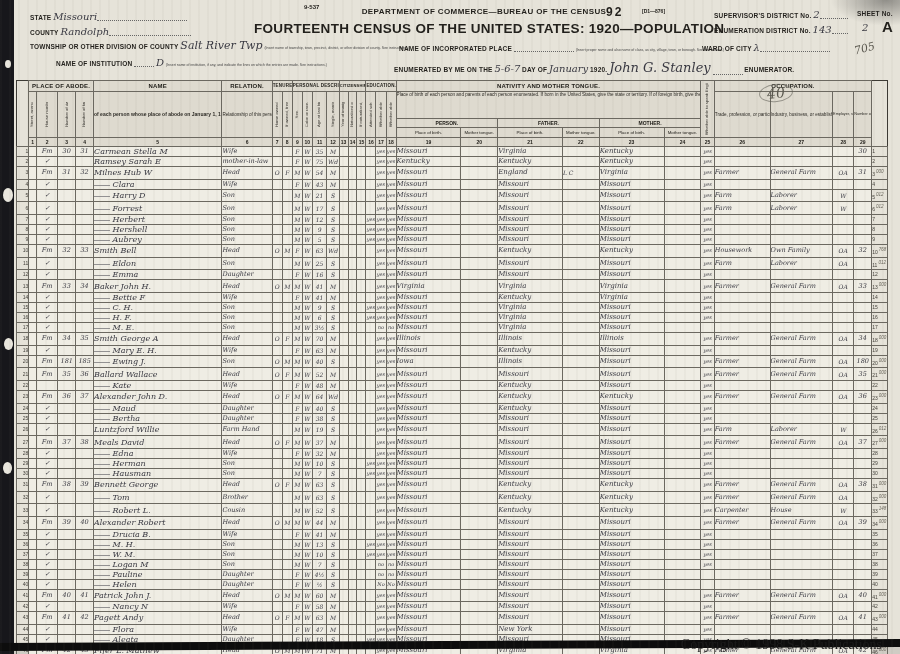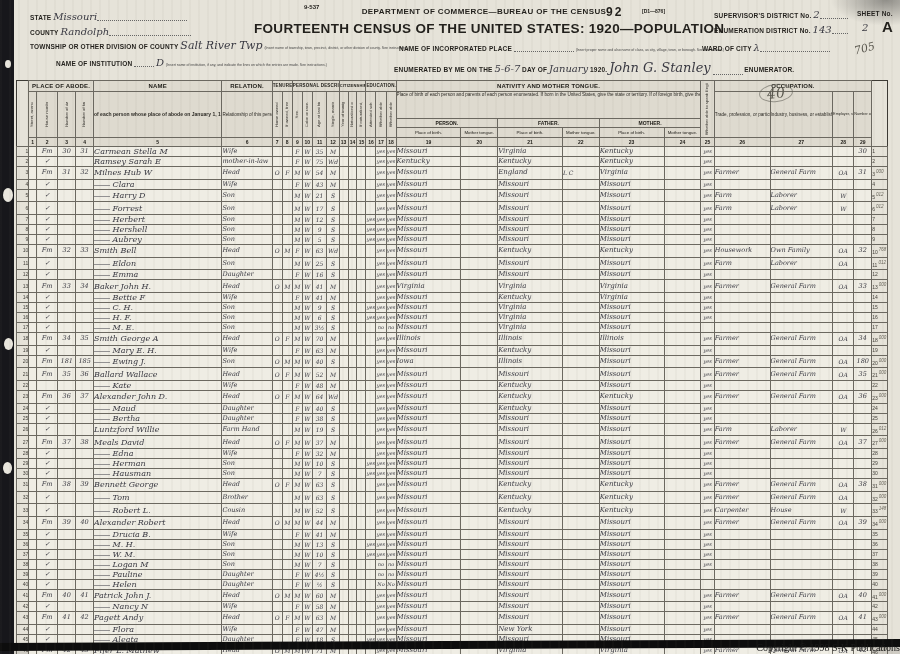--- a/index.html
+++ b/index.html
@@ -17,22 +17,22 @@
   .gutter .blob{position:absolute;background:#e9e6dd;border-radius:50%;}
   .b1{left:3px;top:188px;width:10px;height:14px;}
   .b2{left:4px;top:338px;width:9px;height:12px;}
   .b3{left:3px;top:462px;width:9px;height:12px;}
   .b4{left:5px;top:60px;width:6px;height:8px;}
   .smudge{position:absolute;right:0;top:0;width:70px;height:26px;
     background:radial-gradient(ellipse at 80% 0%,rgba(40,40,40,.45),rgba(40,40,40,0) 70%);}
   .bstrip{position:absolute;left:0;top:641px;width:900px;height:8px;background:#0d0d0d;transform:rotate(-.25deg);}
   .texture{position:absolute;inset:0;pointer-events:none;
     background:repeating-linear-gradient(90deg,rgba(120,115,100,.05) 0 2px,rgba(255,255,255,0) 2px 9px);}
-  .copyright{position:absolute;right:0;bottom:1px;font-family:"Liberation Serif",serif;
-    font-size:10px;color:#1c1c1c;}
+  .copyright{position:absolute;right:18px;bottom:1px;font-family:"Liberation Serif",serif;
+    font-size:14px;color:#1c1c1c;}
   
   .hw{font-family:"DejaVu Serif",serif;font-style:italic;color:#383841;}
   
   .tophdr{position:absolute;left:0;top:0;width:886px;height:80px;font-size:6.5px;color:#211f1b;}
   .tophdr .abs{position:absolute;white-space:nowrap;}
   .lab{font-weight:bold;font-size:6.5px;letter-spacing:.2px;}
   .dots{display:inline-block;border-bottom:1px dotted #666;height:8px;vertical-align:bottom;}
   .hv{font-size:10px;line-height:8px;}
   .deptline{font-weight:bold;font-size:8px;letter-spacing:.4px;}
   .title{font-weight:bold;font-size:13.5px;letter-spacing:.3px;}

